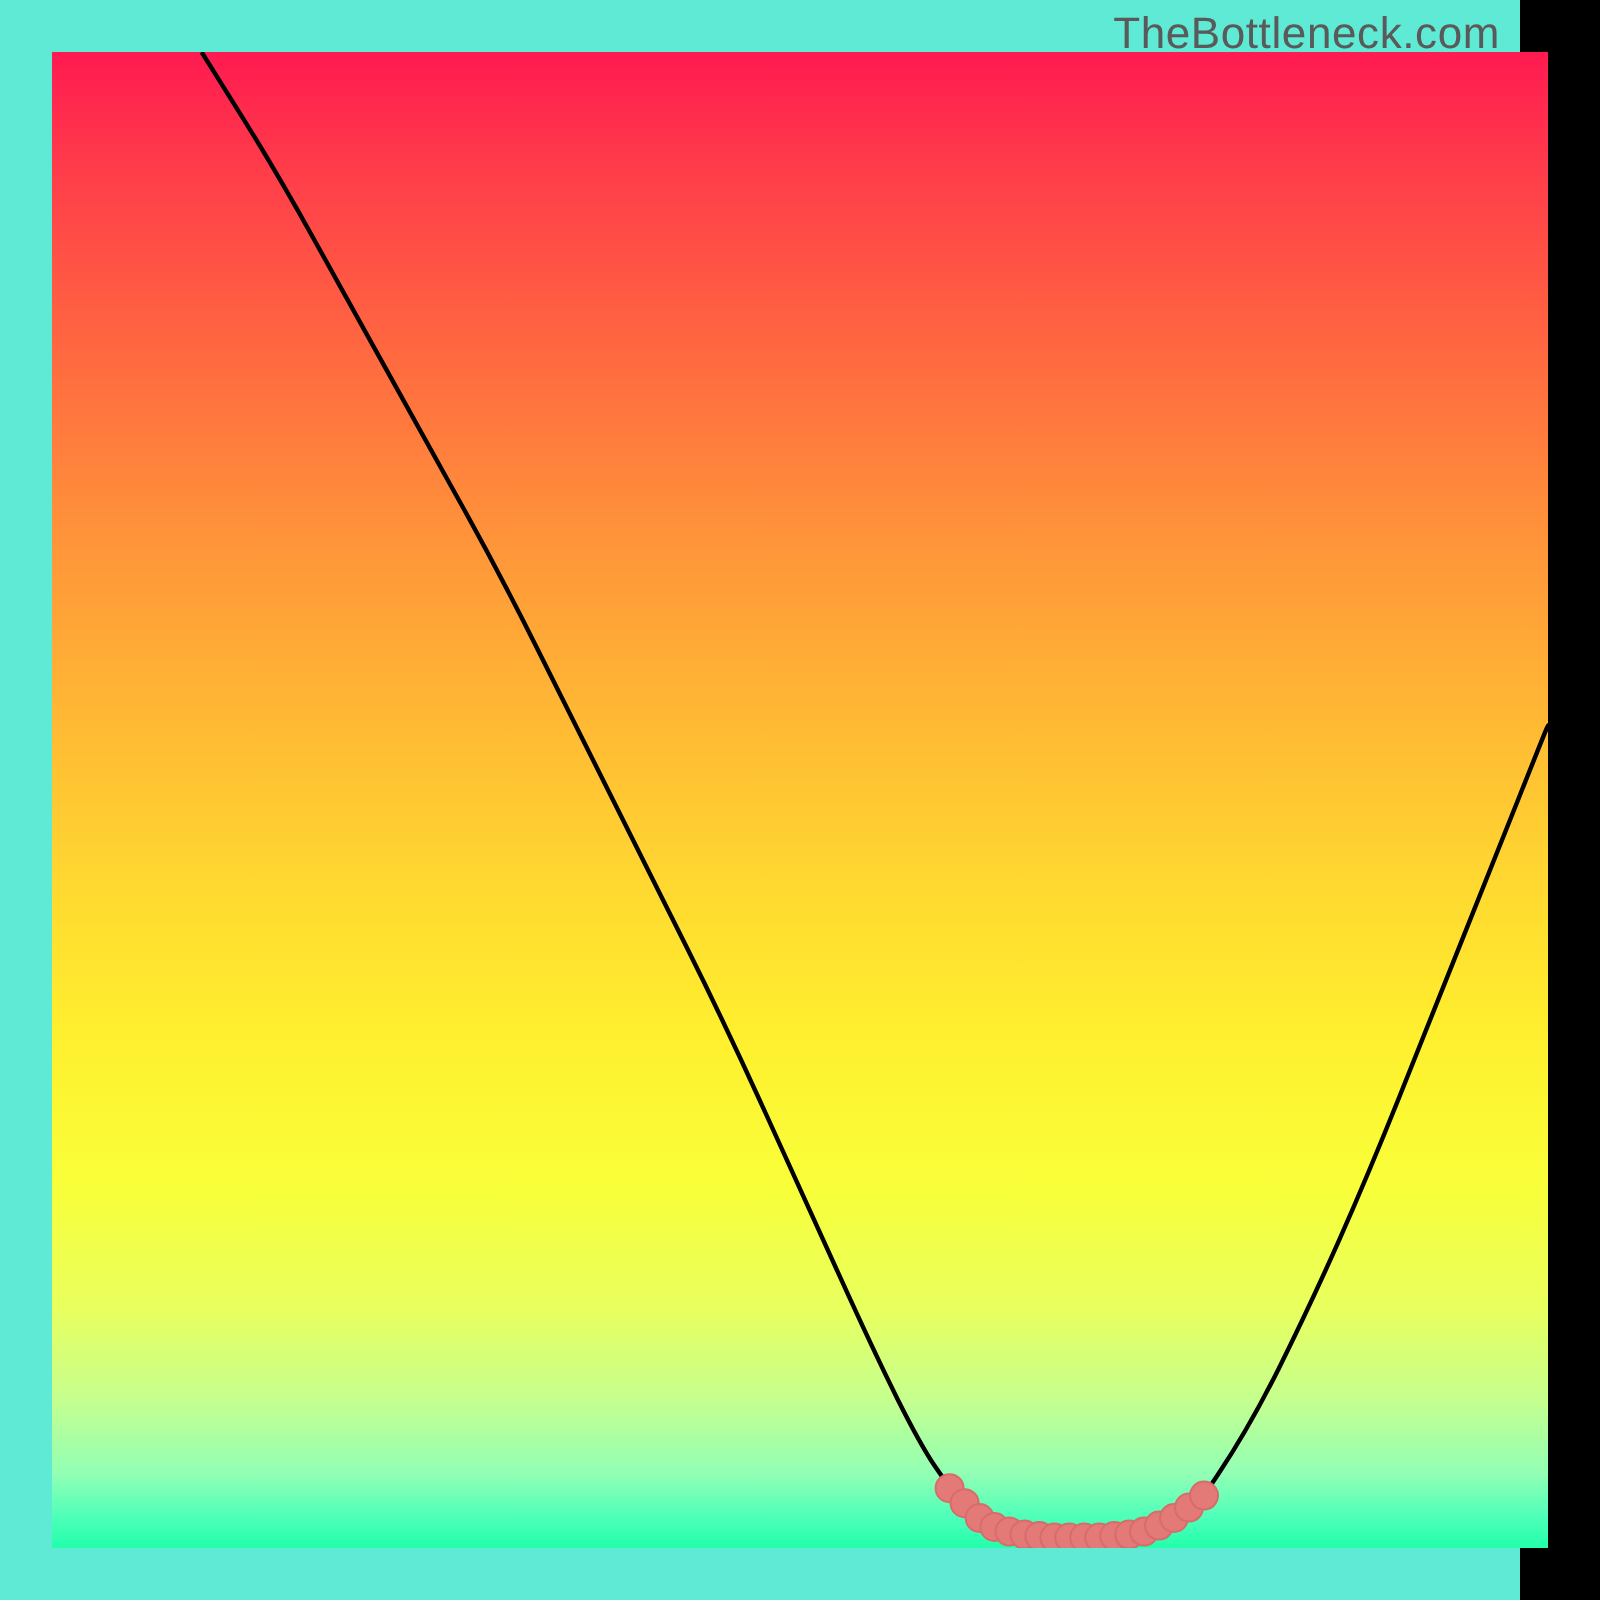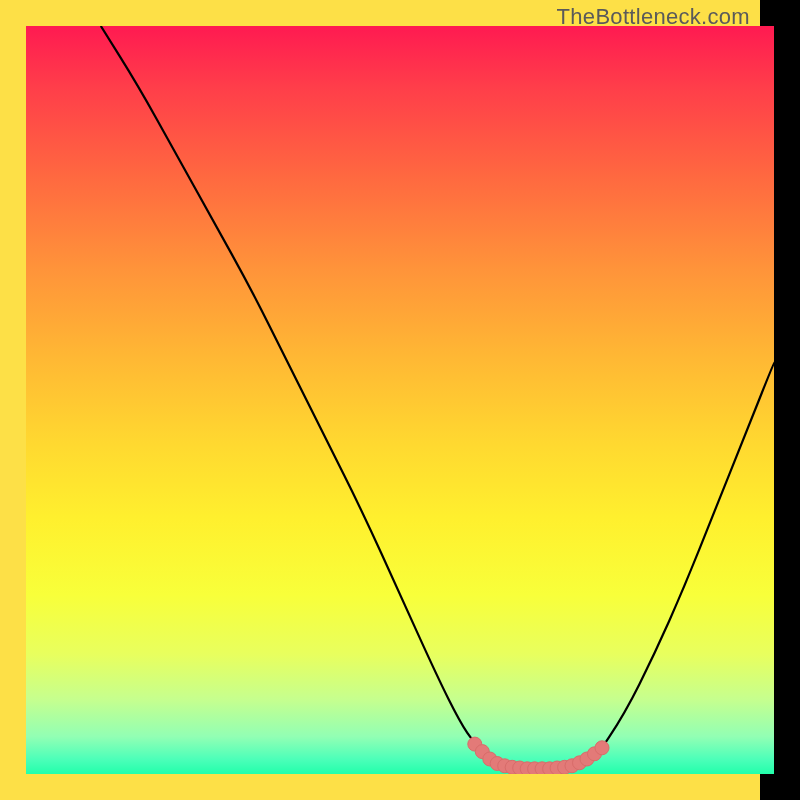--- a/index.html
+++ b/index.html
@@ -10,21 +10,21 @@
     background: #000000;
     overflow: hidden;
     font-family: Arial, Helvetica, sans-serif;
   }
   .frame {
     position: absolute;
     top: 0;
     left: 0;
     width: 760px;
     height: 800px;
-    background: #fde047;
+    background: #5eead4;
   }
   .plot {
     position: absolute;
     top: 26px;
     left: 26px;
     width: 748px;
     height: 748px;
     background: linear-gradient(to bottom,
       #ff1a51 0%,
       #ff3d4a 8%,

